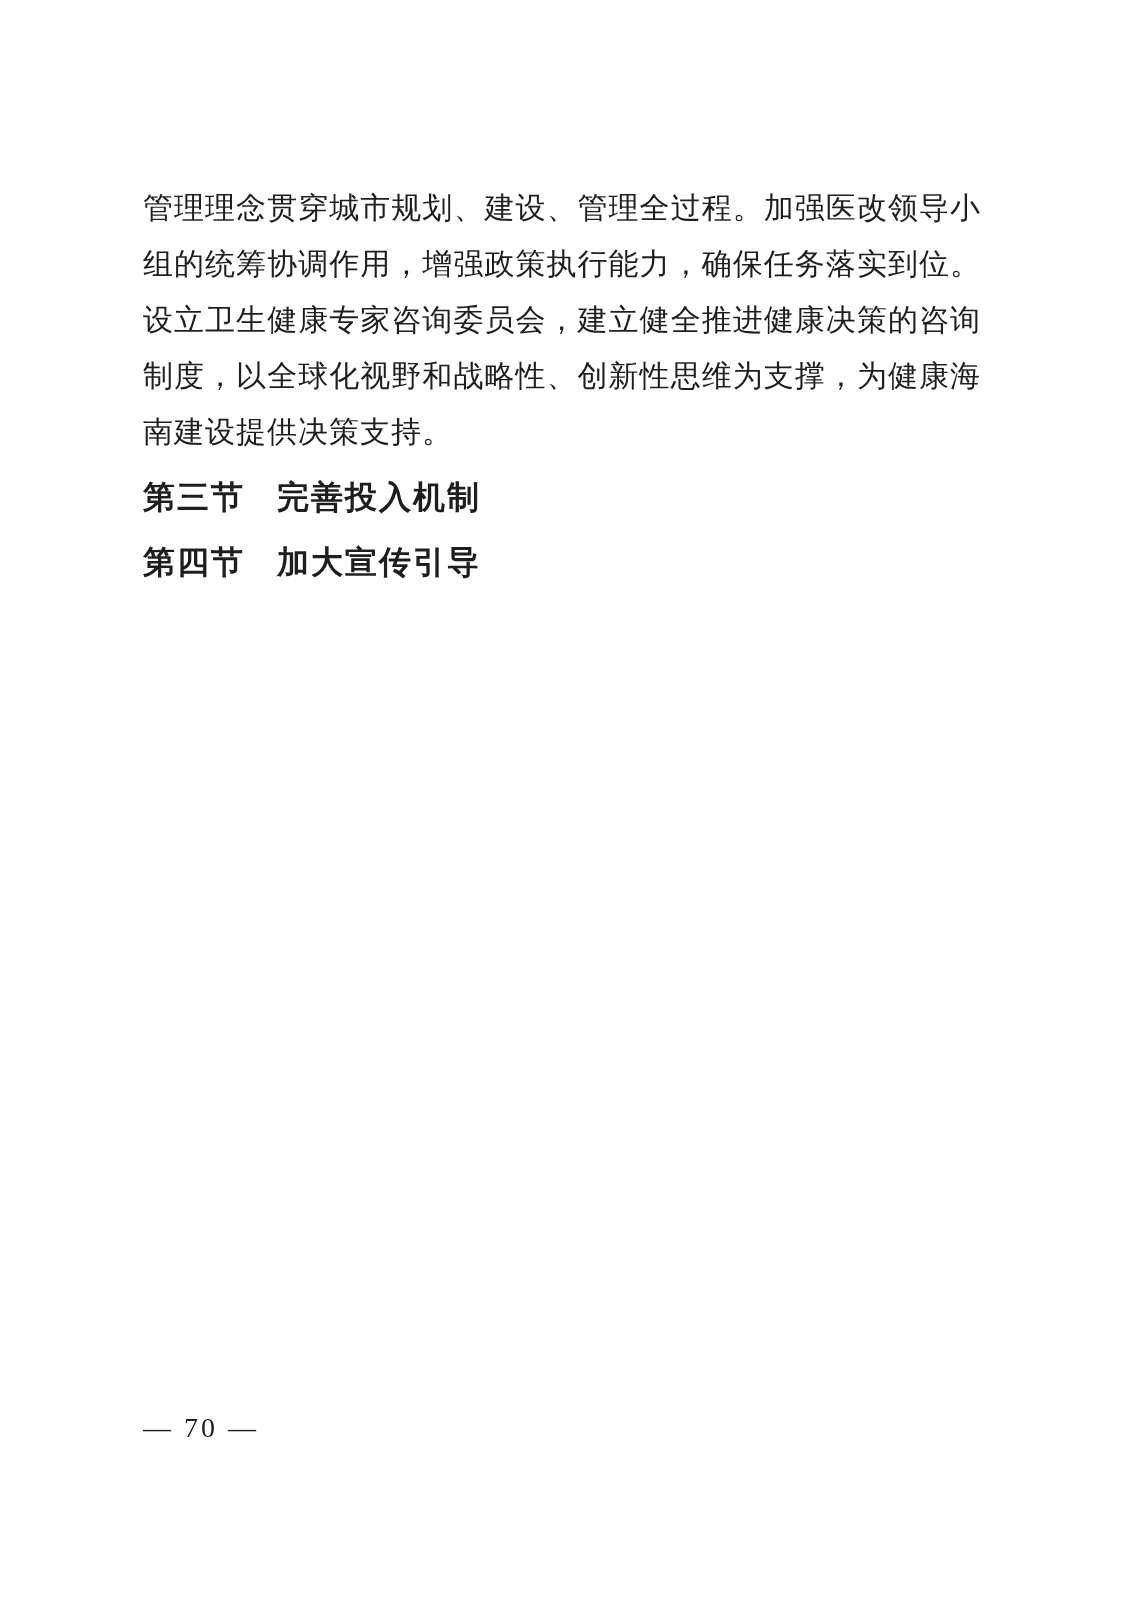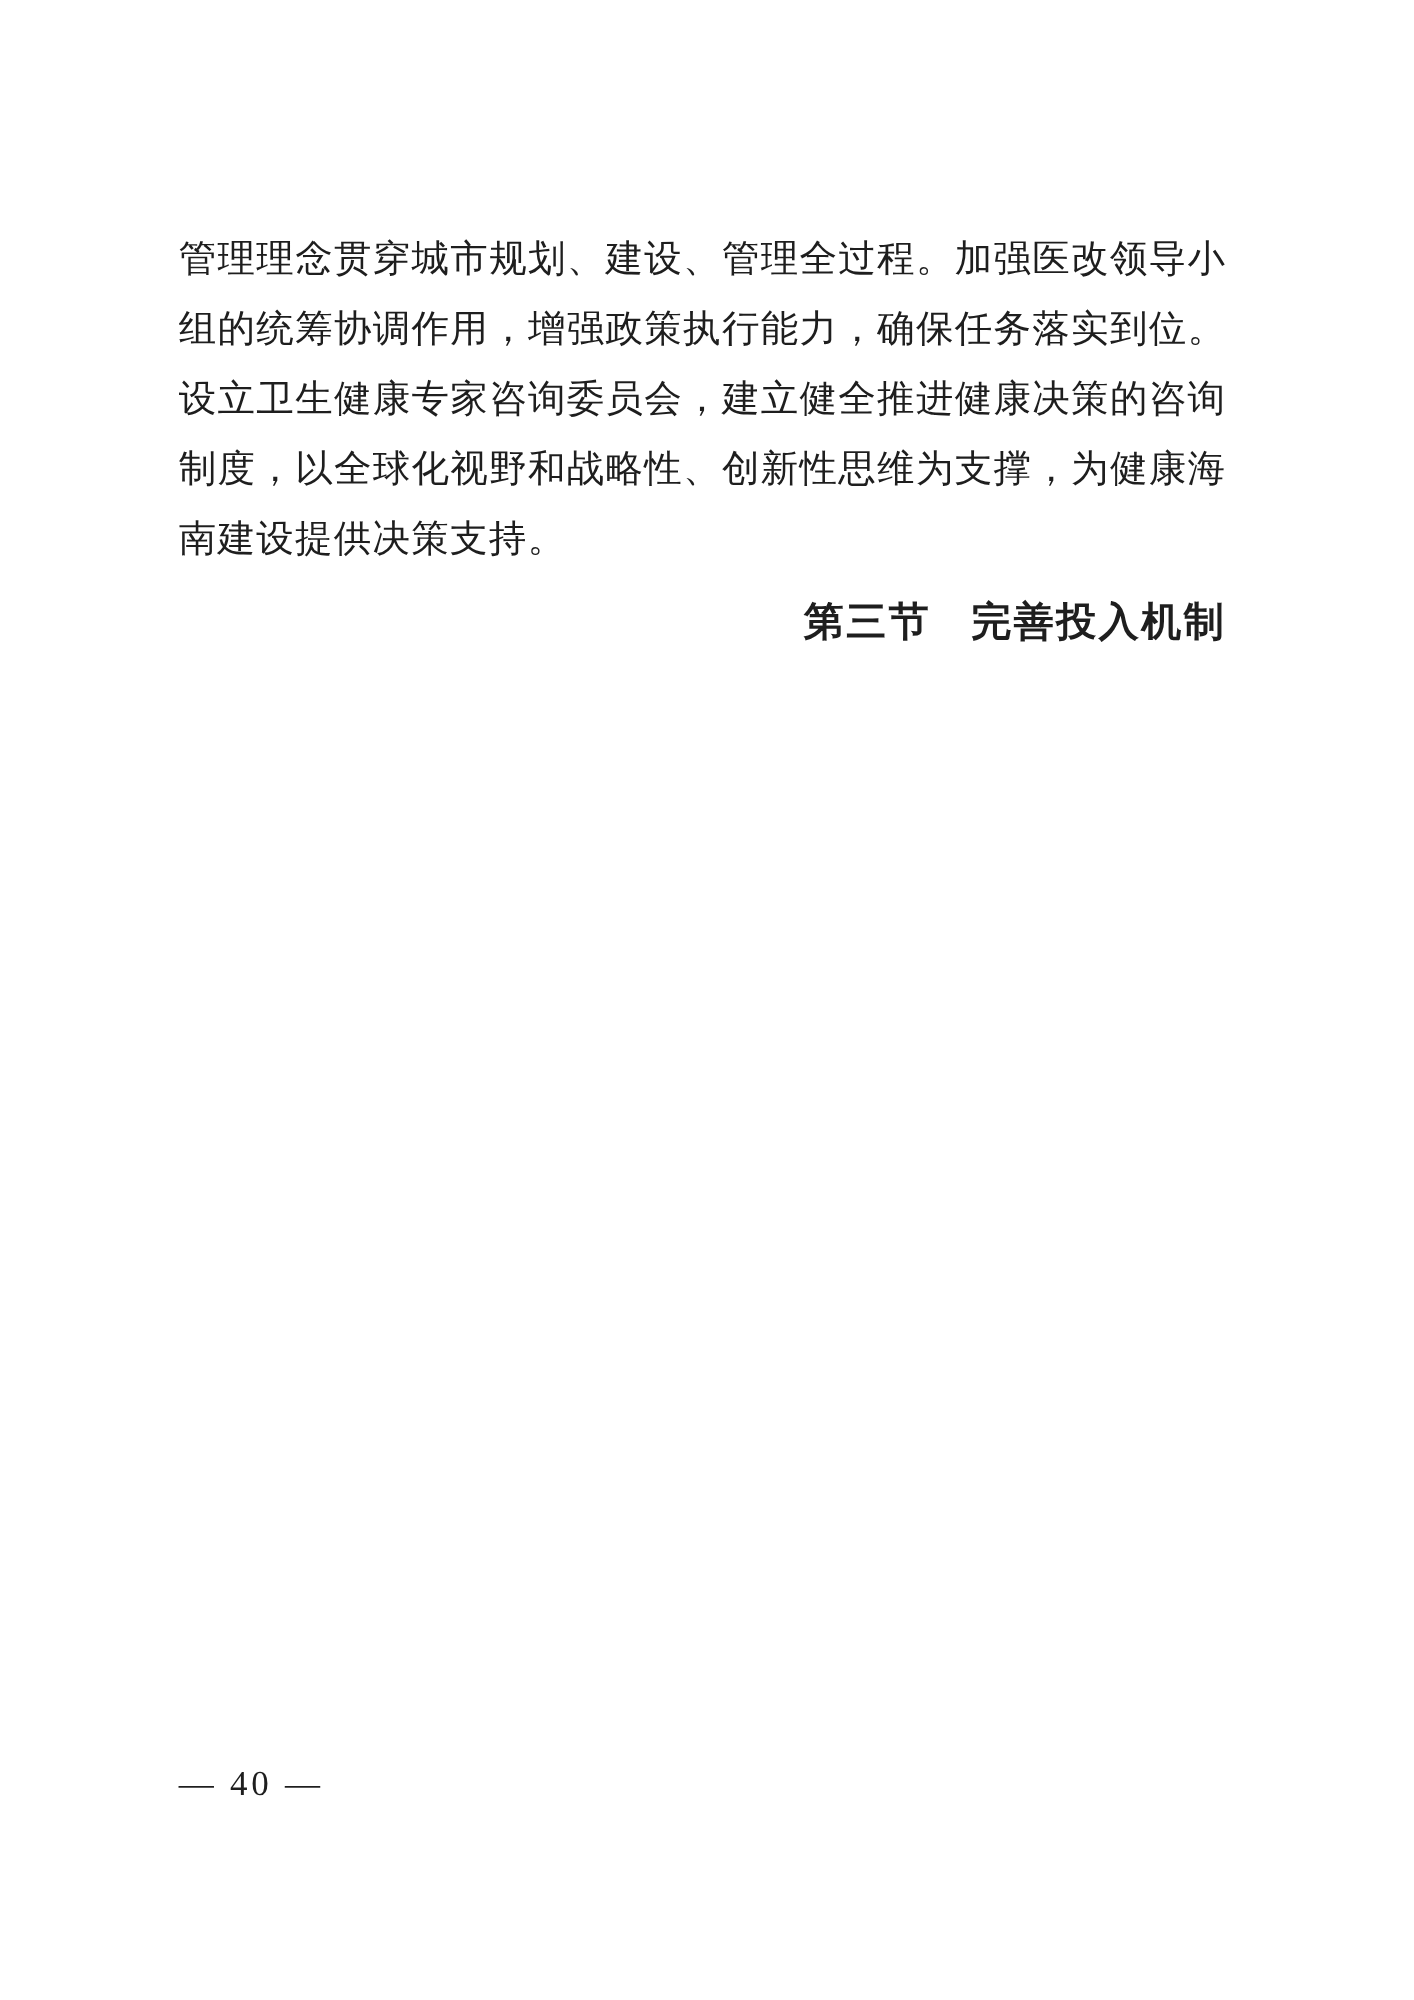--- a/index.html
+++ b/index.html
@@ -34,21 +34,21 @@
     text-justify: inter-ideograph;
     margin: 0;
   }
   p.indent {
     text-indent: 2em;
   }
   h2.section-heading {
     font-size: 32px;
     line-height: 56px;
     font-weight: 600;
-    text-align: right;
+    text-align: left;
     letter-spacing: 2px;
     margin: 9px 0;
   }
   .heading-label {
     margin-right: 1em;
   }
   .page-number {
     position: absolute;
     left: 143px;
     top: 1412px;
@@ -63,18 +63,21 @@
 <div class="page">
   <div class="text-block">
 
     <p class="body-par">管理理念贯穿城市规划、建设、管理全过程。加强医改领导小组的统筹协调作用，增强政策执行能力，确保任务落实到位。设立卫生健康专家咨询委员会，建立健全推进健康决策的咨询制度，以全球化视野和战略性、创新性思维为支撑，为健康海南建设提供决策支持。</p>
 
     <h2 class="section-heading">
       <span class="heading-label">第三节</span><span>完善投入机制</span>
     </h2>
 
 
+    <h2 class="section-heading">
+      <span class="heading-label">第四节</span><span>加大宣传引导</span>
+    </h2>
 
 
   </div>
 
-  <div class="page-number">— 40 —</div>
+  <div class="page-number">— 70 —</div>
 </div>
 
 </body></html>

